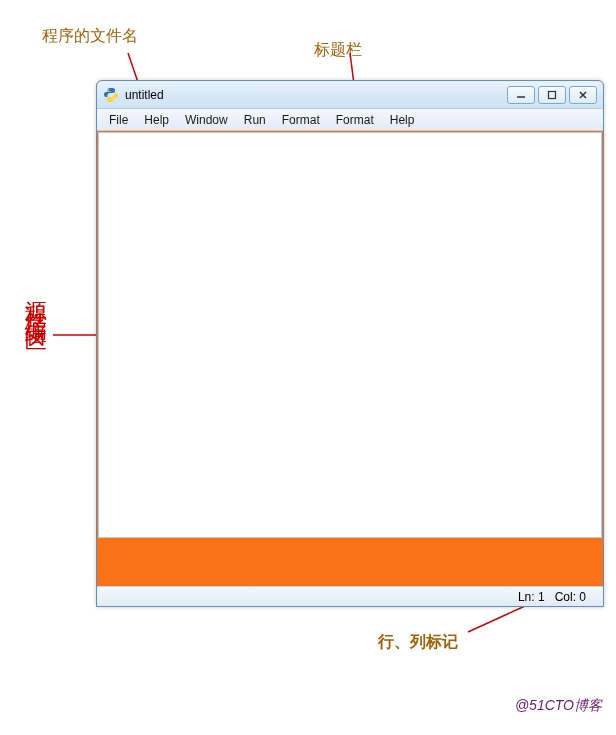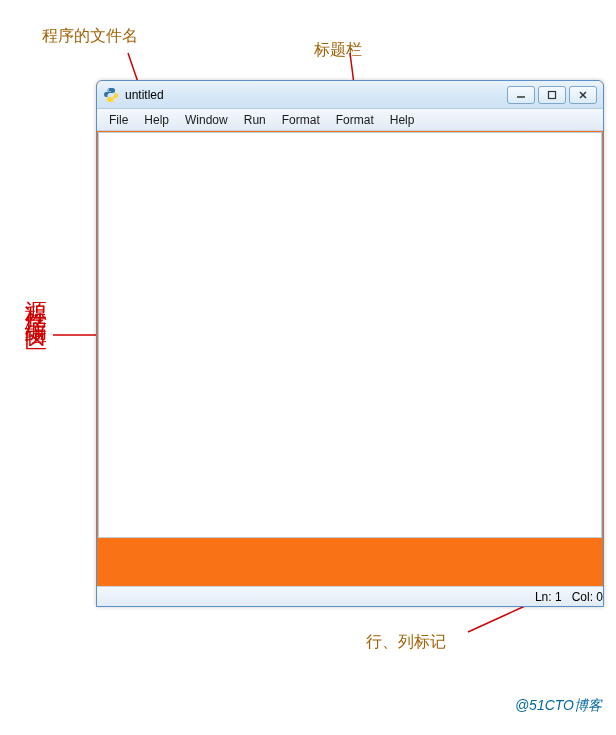--- a/index.html
+++ b/index.html
@@ -96,44 +96,44 @@
       background: #ffffff;
       border: 1px solid #b8ccde;
       margin: 1px;
     }
     .statusbar {
       height: 20px;
       background: linear-gradient(to bottom, #f2f7fc, #e2ecf6);
       display: flex;
       justify-content: flex-end;
       align-items: center;
-      padding: 0 0;
+      padding: 0 17px;
       font-size: 12px;
       color: #000;
       border-top: 1px solid #c3d3e3;
       margin-top: 47px;
     }
     .status-cell { margin-left: 10px; }
     .watermark {
       position: absolute;
       right: 14px;
       bottom: 20px;
-      color: #0369a1;
+      color: #701a75;
       font-size: 14px;
       font-style: italic;
     }
   </style>
 </head>
 <body>
 
 <div class="annotation" style="left:42px; top:26px;">程序的文件名</div>
 <div class="annotation" style="left:314px; top:40px;">标题栏</div>
 <div class="annotation" style="left:210px; top:148px;">菜单栏</div>
 <div class="vertical-annotation" style="left:20px; top:283px;">源程序编辑区</div>
-<div class="annotation" style="left:366px; top:632px;">行、列标记</div>
+<div class="annotation" style="left:378px; top:632px;font-weight:bold;">行、列标记</div>
 
 <svg class="overlay">
   <line x1="128" y1="53" x2="140" y2="88" stroke="#d00000" stroke-width="1.5"></line>
   <line x1="350" y1="53" x2="355" y2="92" stroke="#d00000" stroke-width="1.5"></line>
   <line x1="230" y1="148" x2="224" y2="122" stroke="#d00000" stroke-width="1.5"></line>
   <line x1="53" y1="335" x2="132" y2="335" stroke="#d00000" stroke-width="1.5"></line>
   <line x1="468" y1="632" x2="525" y2="606" stroke="#d00000" stroke-width="1.5"></line>
 </svg>
 
 <div class="window">

